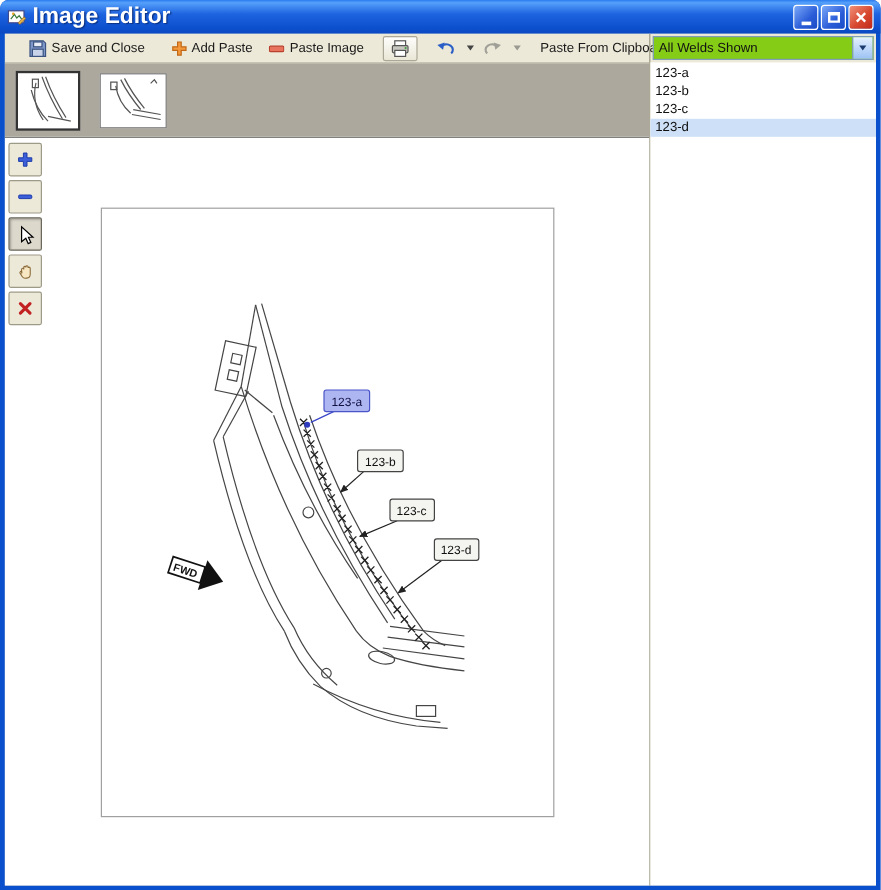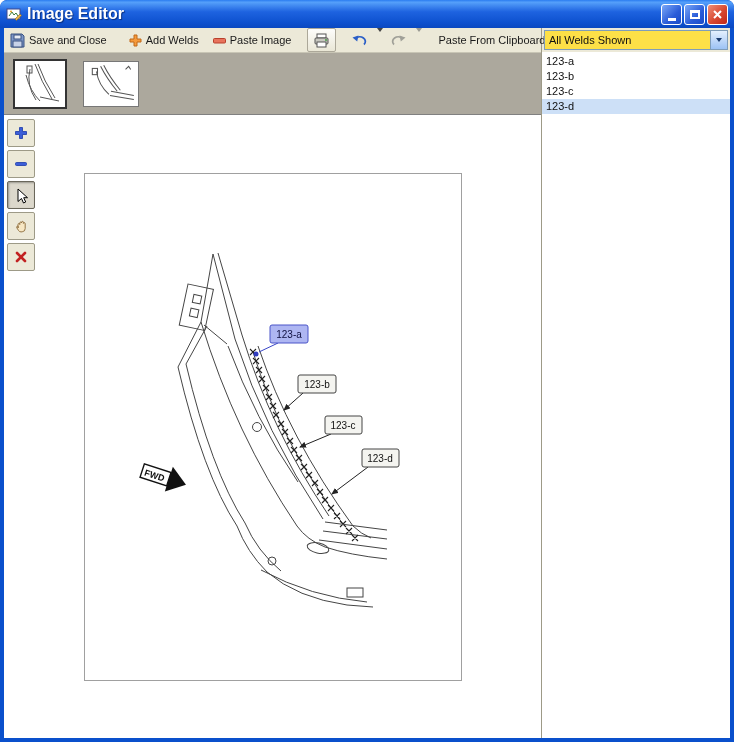--- a/index.html
+++ b/index.html
@@ -4,39 +4,39 @@
 <style>
   * { box-sizing: border-box; margin: 0; padding: 0; }
   html, body { width: 734px; height: 742px; }
   body { font-family: "Liberation Sans", sans-serif; font-size: 11px; background: #fff; }
 
   .window { position: relative; width: 734px; height: 742px; background: #0A50CC; border-radius: 7px 7px 0 0; overflow: hidden; }
 
   .titlebar { position: absolute; top: 0; left: 0; width: 734px; height: 28px; border-radius: 7px 7px 0 0;
     background: linear-gradient(180deg, #2A7CF0 0%, #55A0FA 8%, #1E63E0 42%, #0D50CE 82%, #0A48C0 100%);
     display: flex; align-items: center; padding: 0 6px; }
-  .title-text { color: #fff; font-weight: bold; font-size: 16px; text-shadow: 1px 1px 1px #0A3080; margin-left: 5px; flex: 1; }
+  .title-text { color: #fff; font-weight: bold; font-size: 19px; text-shadow: 1px 1px 1px #0A3080; margin-left: 5px; flex: 1; }
   .tb-btn { width: 21px; height: 21px; border-radius: 3px; border: 1px solid #fff; margin-left: 2px;
     display: flex; align-items: center; justify-content: center; }
   .tb-btn.minmax { background: linear-gradient(135deg, #7AA8F8, #2A5CD8 60%, #1A4CC8); }
   .tb-btn.close { background: linear-gradient(135deg, #F09078, #D84830 55%, #C02818); }
   .min-glyph { width: 8px; height: 3px; background: #fff; margin-top: 10px; }
   .max-glyph { width: 10px; height: 9px; border: 2px solid #fff; border-top-width: 3px; }
 
   .content { position: absolute; top: 28px; left: 4px; width: 726px; height: 710px; background: #ECE9D8; overflow: hidden; }
   .divider-v { position: absolute; top: 0; left: 537px; width: 1px; height: 710px; background: #9D9A87; }
 
-  .toolbar { position: absolute; top: 0; left: 0; width: 537px; height: 24px; display: flex; padding: 0 0; gap: 2px; }
+  .toolbar { position: absolute; top: 0; left: 0; width: 537px; height: 24px; display: flex; align-items: center; padding: 0 14px; gap: 2px; }
   .tbtn { display: flex; align-items: center; gap: 4px; padding: 2px 5px; border: 1px solid transparent; border-radius: 2px; white-space: nowrap; color: #1a1a1a; }
   .tbtn.bordered { border-color: #ACA899; background: linear-gradient(180deg, #FDFDFB, #EAE7D6); }
   .tsep { width: 1px; height: 17px; background: #B8B4A2; margin: 0 3px; }
   .caret { width: 0; height: 0; border-left: 3.5px solid transparent; border-right: 3.5px solid transparent; border-top: 4px solid #444; margin-left: 2px; }
   .caret.dim { border-top-color: #9a9a92; }
 
-  .combo { position: absolute; top: 2px; left: 540px; width: 184px; height: 20px; background: #fde047; border: 1px solid #7F9DB9; display: flex; align-items: center; }
+  .combo { position: absolute; top: 2px; left: 540px; width: 184px; height: 20px; background: #84cc16; border: 1px solid #7F9DB9; display: flex; align-items: center; }
   .combo-text { flex: 1; padding: 0 4px; color: #111; }
   .combo-btn { width: 17px; height: 100%; background: linear-gradient(180deg, #E4F0FE, #9CC2F4); border-left: 1px solid #7F9DB9; display: flex; align-items: center; justify-content: center; }
   .combo-arrow { width: 0; height: 0; border-left: 3.5px solid transparent; border-right: 3.5px solid transparent; border-top: 4px solid #1A3C6E; }
 
   .right-panel { position: absolute; top: 24px; left: 538px; width: 188px; height: 686px; background: #fff; padding-top: 2px; }
   .list-row { height: 15px; line-height: 15px; padding-left: 4px; color: #111; }
   .list-row.selected { background: #CDE0F7; }
 
   .thumbstrip { position: absolute; top: 24px; left: 0; width: 537px; height: 62px; background: #ACA89D; border-top: 1px solid #C8C5B5;
     display: flex; align-items: center; padding-left: 9px; gap: 16px; }
@@ -88,21 +88,21 @@
           <rect x="4" y="2" width="7" height="4" fill="#E8ECF4" stroke="#3A5380"></rect>
           <rect x="3" y="8" width="9" height="6" fill="#C8D2E8" stroke="#3A5380"></rect>
         </svg>
         <span>Save and Close</span>
       </div>
       <div class="tsep"></div>
       <div class="tbtn">
         <svg width="13" height="13">
           <path d="M5,1 h3 v4 h4 v3 h-4 v4 h-3 v-4 h-4 v-3 h4 z" fill="#F59A3C" stroke="#C06818"></path>
         </svg>
-        <span>Add Welds</span>
+        <span>Add Paste</span>
       </div>
       <div class="tbtn">
         <svg width="13" height="9">
           <rect x="0.5" y="2.5" width="12" height="4.5" rx="1" fill="#E8735C" stroke="#B8402C"></rect>
         </svg>
         <span>Paste Image</span>
       </div>
       <div class="tsep"></div>
       <div class="tbtn bordered">
         <svg width="17" height="15">

